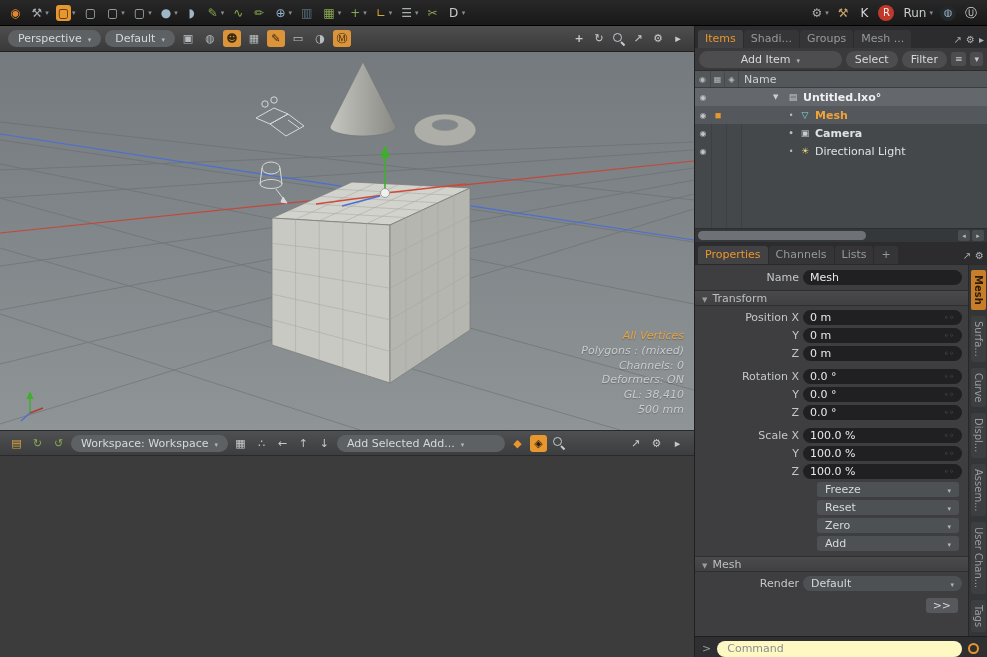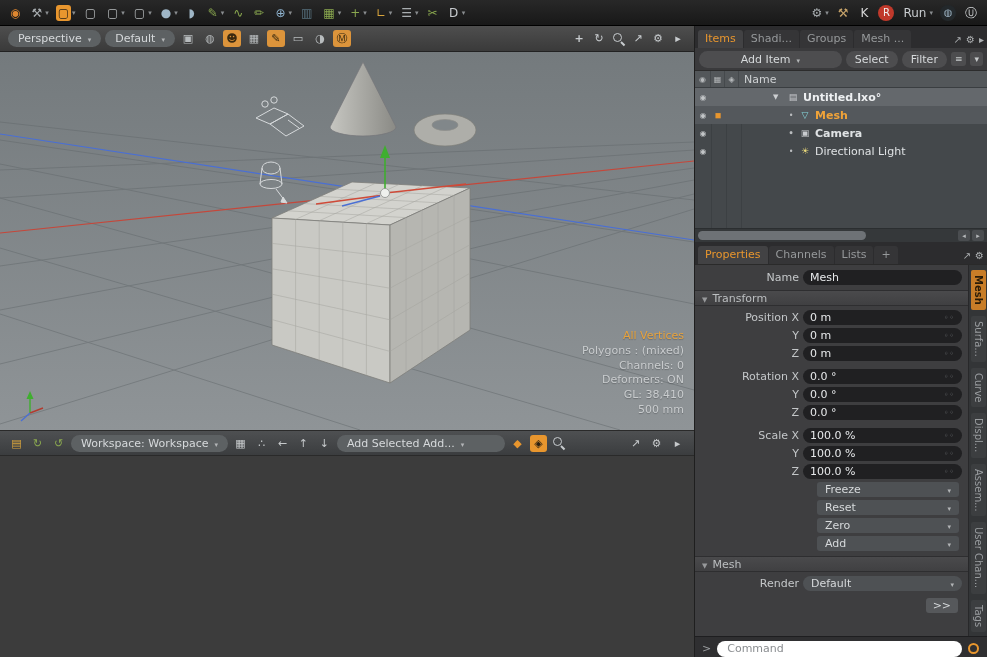--- a/index.html
+++ b/index.html
@@ -24,21 +24,21 @@
     display:flex; align-items:center; gap:4px; padding:0 8px; }
   .pill { background:#5d6163; border-radius:9px; padding:2px 10px; color:#d6d9db; display:flex; align-items:center; gap:6px; }
   .caret::after { content:"▾"; font-size:7px; color:#b2b5b7; }
   .vp-icon { width:18px; height:17px; border-radius:3px; display:flex; align-items:center; justify-content:center; font-size:11px; color:#b8bcbe; }
   .vp-spacer { flex:1; }
   .nav-icon { width:16px; height:16px; display:flex; align-items:center; justify-content:center; color:#c8cccf; font-size:11px; }
   .mag { position:relative; width:15px; height:16px; color:#c8cccf; }
   .mag::before { content:""; position:absolute; left:2px; top:2px; width:7px; height:7px; border:1.5px solid currentColor; border-radius:50%; }
   .mag::after { content:""; position:absolute; left:10px; top:10px; width:5px; height:2px; background:currentColor; transform:rotate(45deg); transform-origin:left center; }
 
-  .vp-body { position:relative; height:378px; background:#4c1d95; }
+  .vp-body { position:relative; height:378px; background:#4c1d95;font-style:italic; }
   .vp-body svg.scene { position:absolute; left:0; top:0; }
   .vp-info { position:absolute; right:10px; bottom:12px; text-align:right; color:#c9ccce; line-height:1.35;
     text-shadow:0 1px 1px rgba(40,44,46,.35); }
   .vp-info .hl { color:#e8a33d; }
 
   .ws-header { height:26px; background:linear-gradient(#4e5052,#3b3d3f); border-top:1px solid #2a2a2a;
     border-bottom:1px solid #2a2a2a; display:flex; align-items:center; gap:4px; padding:0 8px; }
   .ws-icon { width:17px; height:17px; display:flex; align-items:center; justify-content:center; font-size:11px; color:#c6c9cb; border-radius:3px; }
   .ws-body { flex:1; background:linear-gradient(#868c8f,#8f9497); position:relative; }
   .hint-pill { position:absolute; left:50%; top:64px; transform:translateX(-50%);
@@ -101,21 +101,21 @@
     padding:1px 7px; color:#d6d9db; }
   .props-fill { flex:1; }
 
   .side-strip { width:19px; background:#333537; border-left:1px solid #28282a; padding-top:5px;
     display:flex; flex-direction:column; align-items:center; gap:6px; }
   .side-tab { writing-mode:vertical-rl; font-size:10px; color:#9a9da0; padding:5px 2px; border-radius:2px; background:#3c3e40; line-height:1.1; }
   .side-tab.sel { background:#c87d28; color:#2a1c08; font-weight:bold; }
 
   .cmd-bar { height:24px; background:#2f2f31; border-top:1px solid #1e1e20; display:flex; align-items:center; gap:6px; padding:0 8px 0 7px; }
   .cmd-prompt { color:#9a9da0; }
-  .cmd-input { flex:1; background:#ffffff; border-radius:10px; height:16px; display:flex; align-items:center; padding:0 10px; color:#8a8d90; }
+  .cmd-input { flex:1; background:#fef9c3; border-radius:10px; height:16px; display:flex; align-items:center; padding:0 10px; color:#8a8d90; }
   .cmd-ring { width:11px; height:11px; border:2px solid #e8962e; border-radius:50%; }
 </style>
 </head>
 <body>
 
 <div class="top-toolbar">
   <div class="tb-item">
       <span class="tb-glyph" style="color: rgb(224, 135, 47);">◉</span>
 
     </div>

